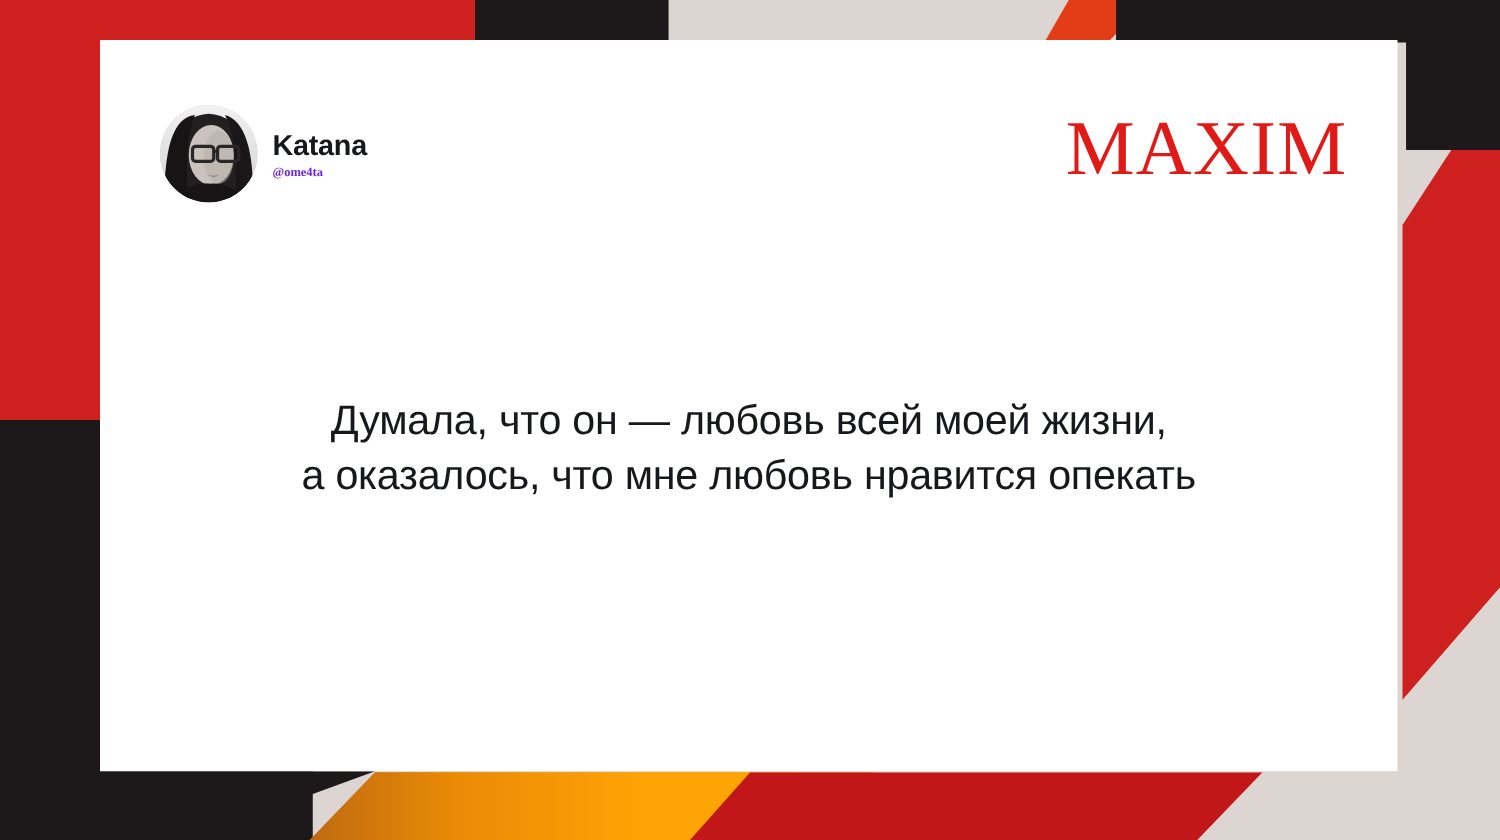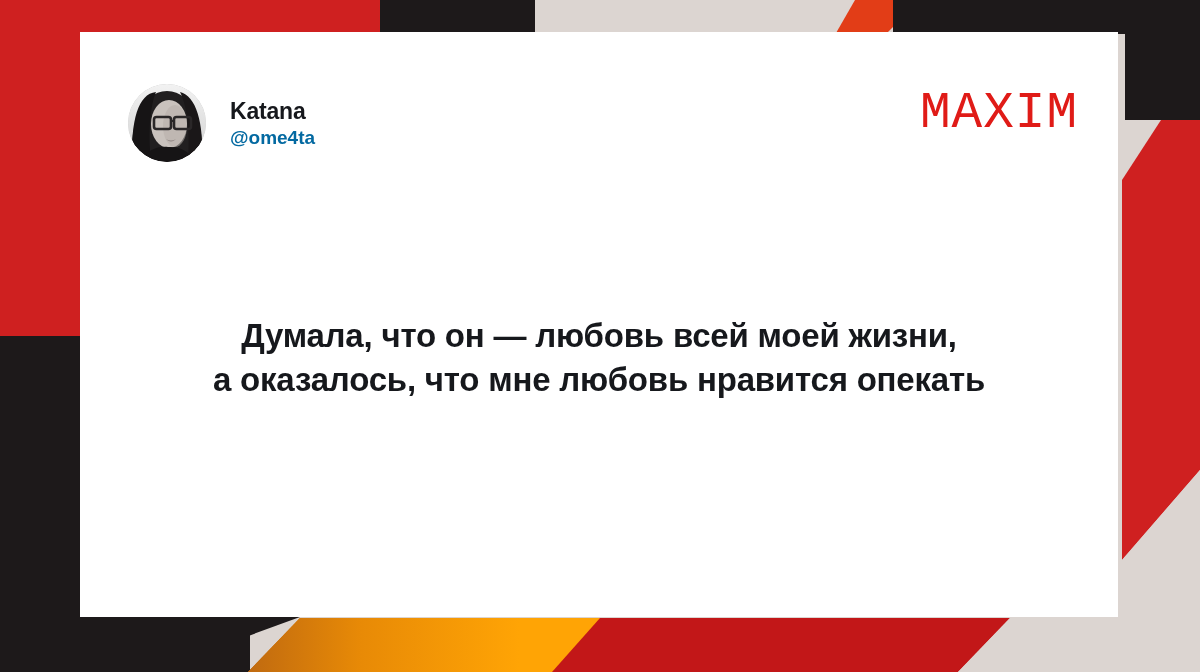--- a/index.html
+++ b/index.html
@@ -41,21 +41,21 @@
     left: 48px;
     top: 52px;
     right: 40px;
     display: flex;
     align-items: flex-start;
     justify-content: space-between;
   }
   .author-block {
     display: flex;
     align-items: center;
-    gap: 24px;
+    gap: 12px;
   }
   .avatar {
     width: 78px;
     height: 78px;
     border-radius: 50%;
     overflow: hidden;
     flex: 0 0 auto;
     background: #cfcfcf;
     position: relative;
   }
@@ -63,46 +63,47 @@
 
   .author-text { display: flex; flex-direction: column; gap: 4px; padding-top: 2px; }
   .author-name {
     font-size: 23px;
     font-weight: bold;
     color: #16181c;
     letter-spacing: -0.2px;
     line-height: 1.1;
   }
   .author-handle {
-    font-size: 19px;
+    font-size: 10px;
     font-weight: bold;
-    color: #0369a1;
+    color: #6d28d9;
     line-height: 1.1;
+    font-family: Liberation Serif, serif;
   }
 
   .brand-logo {
-    font-family: Liberation Mono, monospace;
-    font-size: 51px;
+    font-family: Liberation Serif, serif;
+    font-size: 62px;
     line-height: 1;
     color: #e01b17;
     letter-spacing: 1px;
     font-weight: normal;
     padding-top: 4px;
     white-space: nowrap;
   }
 
   
   .quote {
     position: absolute;
     left: 60px;
     right: 60px;
     top: 282px;
     text-align: center;
     font-size: 33px;
-    font-weight: bold;
+    font-weight: normal;
     color: #16181c;
     line-height: 1.33;
     letter-spacing: -0.2px;
   }
   .quote .line { display: block; white-space: nowrap; }
 </style>
 </head>
 <body>
 
 <div id="stage">

